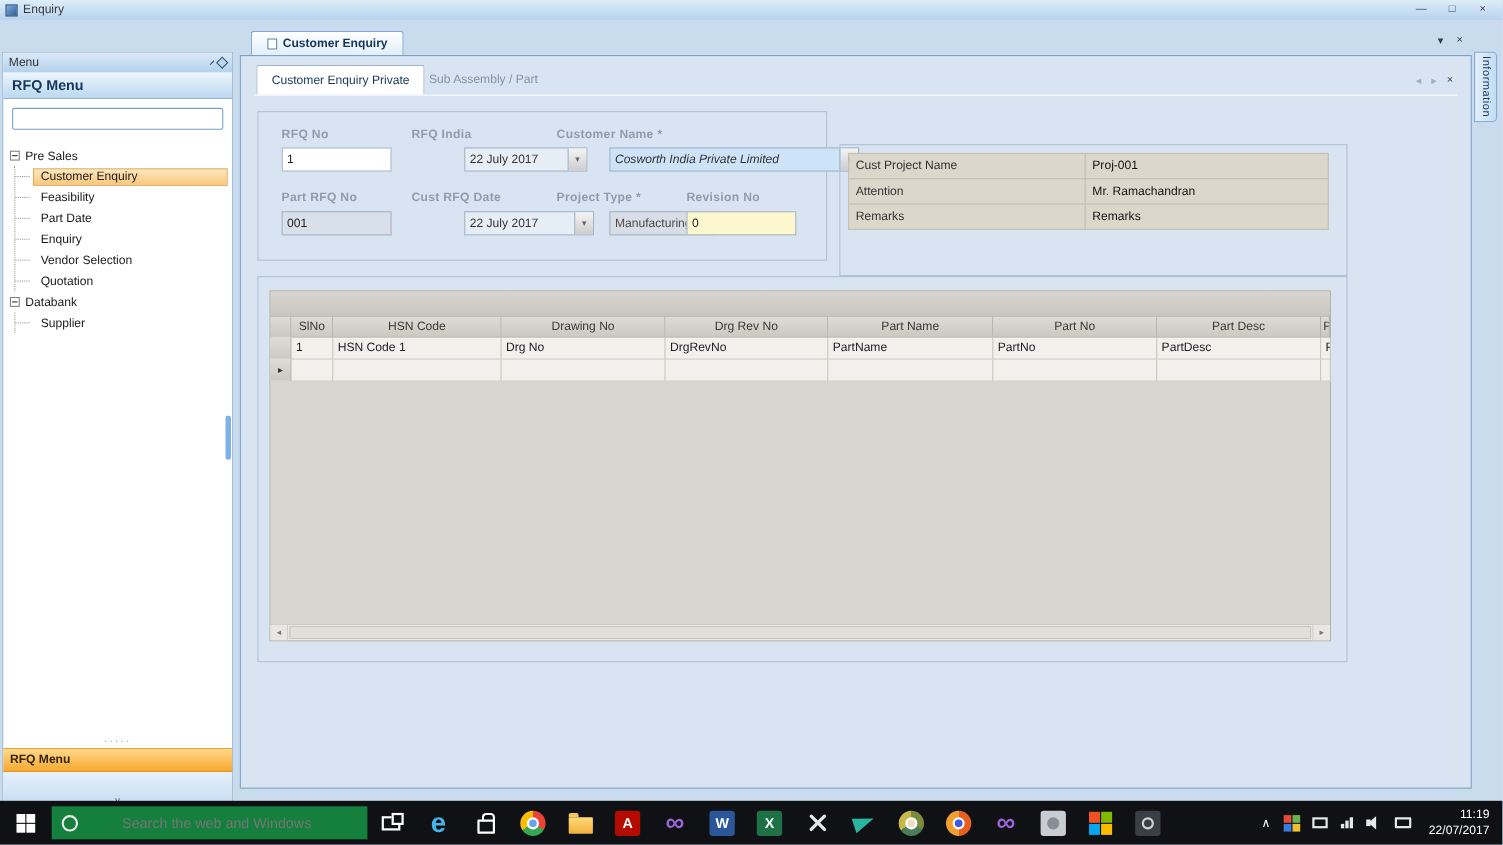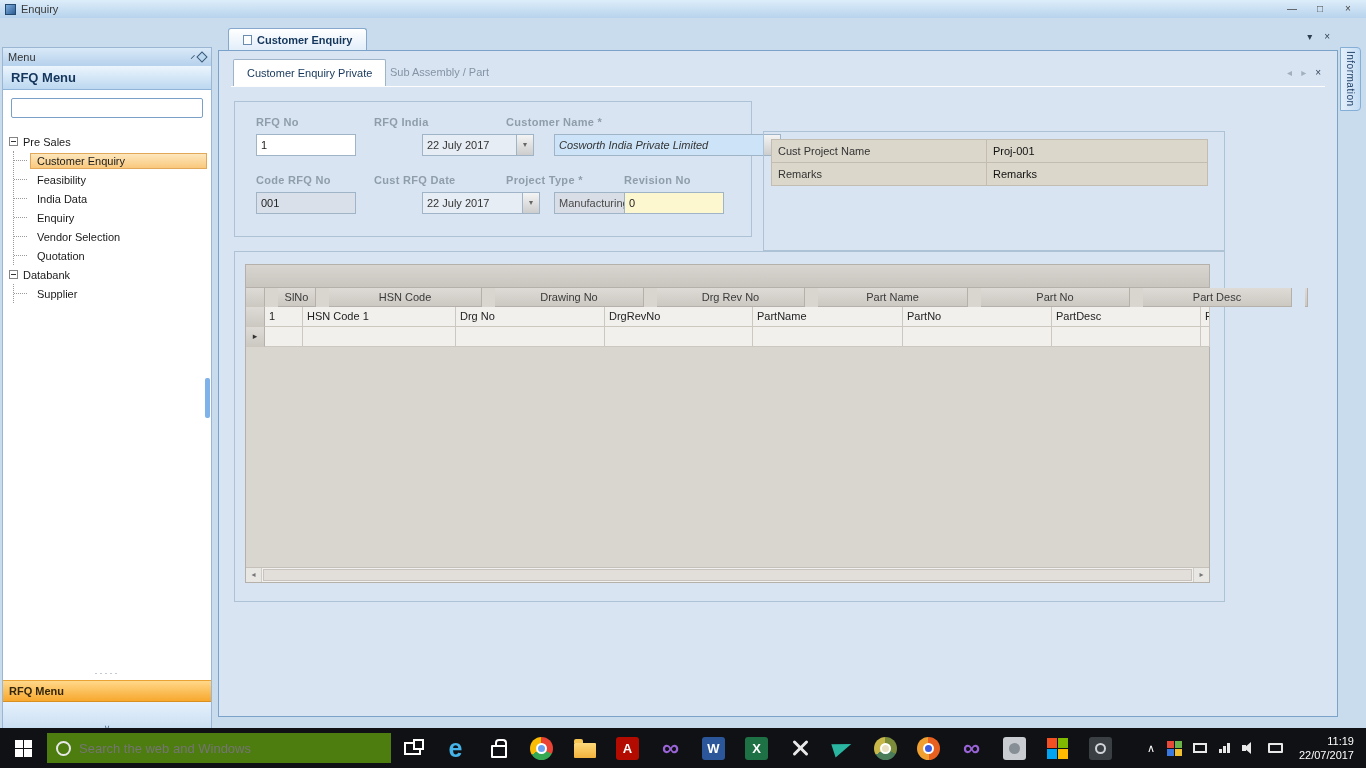--- a/index.html
+++ b/index.html
@@ -92,21 +92,21 @@
   .info-table td.k { width:215px; color:#333; }
   .info-table td.v { color:#111; }
 
   
   .grid { position:absolute; left:10px; top:12px; width:965px; height:319px;
     border:1px solid #b5b1aa; background:#d9d6d0; display:flex; flex-direction:column; }
   .grid-topband { height:23px; background:linear-gradient(#d8d4cf,#c9c5bf); border-bottom:1px solid #b5b1aa; flex:none; }
   .grid-header { display:flex; height:19px; flex:none; }
   .gh-cell { background:linear-gradient(#dedbd6,#ccc8c2); border-right:1px solid #b5b1aa;
     border-bottom:1px solid #b5b1aa; font-size:11px; color:#3a3a3a; text-align:center;
-    line-height:18px; overflow:hidden; white-space:nowrap; flex:none;margin-left:13px; }
+    line-height:18px; overflow:hidden; white-space:nowrap; flex:none; }
   .grid-row { display:flex; height:20px; background:#f1f0ed; flex:none; }
   .gr-cell { border-right:1px solid #ccc8c0; border-bottom:1px solid #ccc8c0; font-size:11px;
     color:#222; padding:0 4px; line-height:19px; overflow:hidden; white-space:nowrap; flex:none; }
   .ind { width:19px; flex:none; background:linear-gradient(#dedbd6,#ccc8c2);
     border-right:1px solid #b5b1aa; border-bottom:1px solid #ccc8c0; text-align:center;
     color:#333; font-size:9px; line-height:19px; }
   .grid-empty { flex:1; background:#d9d6d0; }
   .grid-scroll { height:15px; flex:none; background:#f2f1ef; border-top:1px solid #c5c1ba; display:flex; align-items:stretch; }
   .scroll-btn { width:16px; flex:none; text-align:center; font-size:8px; color:#777; line-height:13px;
     background:#e9e7e3; border-right:1px solid #cfccc6; }
@@ -126,21 +126,21 @@
     border-radius:0 4px 4px 0; display:flex; align-items:center; justify-content:center; }
   .side-tab span { writing-mode:vertical-rl; font-size:10px; color:#1c3c64; letter-spacing:.5px; }
 
   
   .taskbar { position:absolute; left:0; top:728px; width:1366px; height:40px; background:#101114;
     display:flex; align-items:center; }
   .tb-cell { height:40px; display:flex; align-items:center; justify-content:center; flex:none; }
   .start { width:47px; }
   .win-logo { width:17px; height:17px; display:grid; grid-template-columns:8px 8px; grid-template-rows:8px 8px; gap:1px; }
   .win-logo i { background:#fff; display:block; }
-  .tb-search { width:344px; height:30px; background:#4d7c0f; display:flex; align-items:center; flex:none; }
+  .tb-search { width:287px; height:30px; background:#15803d; display:flex; align-items:center; flex:none;gap:32px; }
   .cortana { width:15px; height:15px; border:2px solid #e8e8e8; border-radius:50%; margin:0 8px 0 9px; flex:none; }
   .tb-search input { background:transparent; border:none; outline:none; color:#cfcfcf; font-size:13px;
     width:290px; font-family:inherit; }
   .tb-icon { width:43px; }
 
   .tv { width:17px; height:13px; border:2px solid #fff; position:relative; }
   .tv::after { content:""; position:absolute; right:-5px; top:-5px; width:7px; height:7px; border:2px solid #fff; background:#101114; }
   .edge-e { font-size:25px; font-weight:bold; color:#46b4e8; line-height:25px; }
   .store { width:16px; height:13px; border:2px solid #fff; border-radius:1px; position:relative; margin-top:6px; }
   .store::before { content:""; position:absolute; top:-8px; left:2px; width:8px; height:6px;
@@ -219,21 +219,21 @@
       <span>Pre Sales</span>
     </div>
     <div class="tree-children">
       <div class="tree-child selected">
         <span class="lbl-box">Customer Enquiry</span>
       </div>
       <div class="tree-child">
         <span class="lbl-box">Feasibility</span>
       </div>
       <div class="tree-child">
-        <span class="lbl-box">India Data</span>
+        <span class="lbl-box">Part Date</span>
       </div>
       <div class="tree-child">
         <span class="lbl-box">Enquiry</span>
       </div>
       <div class="tree-child">
         <span class="lbl-box">Vendor Selection</span>
       </div>
       <div class="tree-child">
         <span class="lbl-box">Quotation</span>
       </div>
@@ -285,21 +285,21 @@
       <input class="tb" style="left: 21px; top: 32px; width: 100px;" value="1">
       <div class="combo" style="left:139px; top:32px; width:112px">
         <span class="val">22 July 2017</span>
         <span class="dd">▾</span>
       </div>
       <div class="combo hl" style="left:271px; top:32px; width:227px">
         <span class="val">Cosworth India Private Limited</span>
         <span class="dd">▾</span>
       </div>
 
-      <span class="f-label" style="left:21px; top:72px">Code RFQ No</span>
+      <span class="f-label" style="left:21px; top:72px">Part RFQ No</span>
       <span class="f-label" style="left:139px; top:72px">Cust RFQ Date</span>
       <span class="f-label" style="left:271px; top:72px">Project Type *</span>
       <span class="f-label" style="left:389px; top:72px">Revision No</span>
       <input class="tb disabled" style="left: 21px; top: 90px; width: 100px;" readonly="" value="001">
       <div class="combo" style="left:139px; top:90px; width:118px">
         <span class="val">22 July 2017</span>
         <span class="dd">▾</span>
       </div>
       <div class="combo dis" style="left:271px; top:90px; width:97px">
         <span class="val">Manufacturing</span>
@@ -307,20 +307,24 @@
       </div>
       <input class="tb yellow" style="left: 389px; top: 90px; width: 100px;" value="0">
     </div>
 
     <div class="groupbox box-info">
       <table class="info-table">
         <tbody>
             <tr>
           <td class="k">Cust Project Name</td>
           <td class="v">Proj-001</td>
+        </tr>
+        <tr>
+          <td class="k">Attention</td>
+          <td class="v">Mr. Ramachandran</td>
         </tr>
         <tr>
           <td class="k">Remarks</td>
           <td class="v">Remarks</td>
         </tr>
       </tbody>
         </table>
     </div>
 
     <div class="groupbox box-grid">

